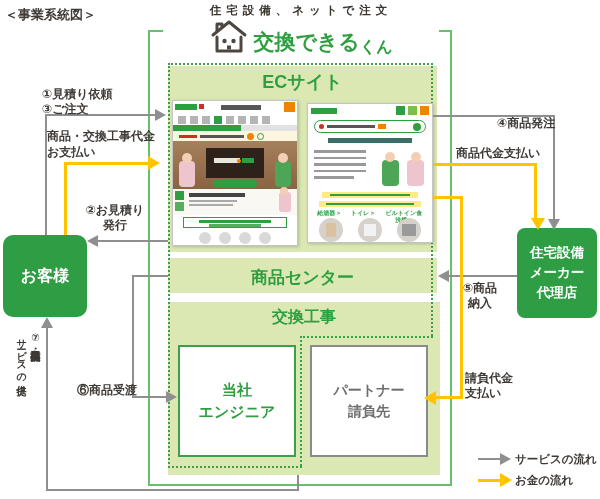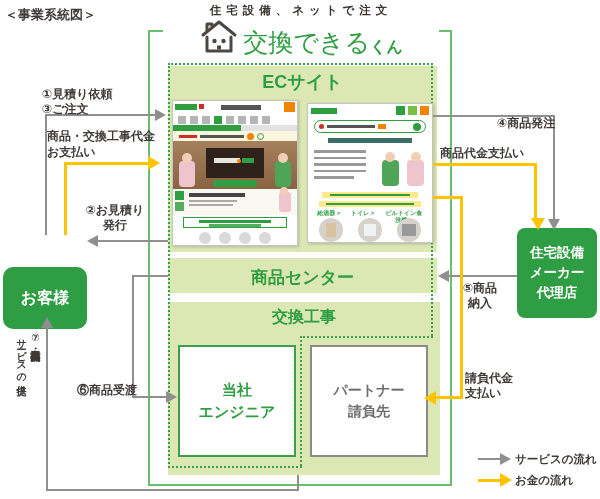--- a/index.html
+++ b/index.html
@@ -56,21 +56,21 @@
       <span style="margin-right:4px;">
         <svg width="40" height="36" viewBox="0 0 40 36">
           <path d="M4 17 L20 4 L36 17" fill="none" stroke="#4d4742" stroke-width="3" stroke-linecap="round" stroke-linejoin="round"></path>
           <path d="M8 13 V6 H13 V9" fill="none" stroke="#4d4742" stroke-width="3" stroke-linecap="round" stroke-linejoin="round"></path>
           <path d="M8 19 V33 H32 V19" fill="none" stroke="#4d4742" stroke-width="3" stroke-linecap="round" stroke-linejoin="round"></path>
           <circle cx="15.5" cy="23" r="2.2" fill="#4d4742"></circle>
           <circle cx="24.5" cy="23" r="2.2" fill="#4d4742"></circle>
           <rect x="18" y="27.5" width="4" height="4" fill="#4d4742"></rect>
         </svg>
       </span>
-      <span style="font-size:25px;font-weight:normal;color:#2f9e41;line-height:32px;">交換できる</span>
+      <span style="font-size:21px;font-weight:bold;color:#2f9e41;line-height:32px;">交換できる</span>
       <span style="font-size:16px;font-weight:bold;color:#2f9e41;line-height:22px;">くん</span>
     </div>
   </div>
 
   <div class="sec-title" style="left:168px;top:70px;width:269px;font-size:18px;">ECサイト</div>
   <div class="sec-title" style="left:168px;top:307px;width:272px;font-size:16px;">交換工事</div>
   <div class="sec-title" style="left:168px;top:266px;width:269px;font-size:17px;">商品センター</div>
 
   <div class="thumb" style="left:172px;top:100px;width:124px;height:144px;">
     <div class="deco" style="left:2px;top:3px;width:22px;height:6px;background:#2f9e41;"></div>
@@ -180,21 +180,21 @@
 
   <div class="wbox" style="left:178px;top:345px;width:114px;height:108px;border:2px solid #3aa14a;color:#2f9e41;font-size:15px;line-height:22px;">
     <div>当社</div>
     <div>エンジニア</div>
   </div>
   <div class="wbox" style="left:310px;top:345px;width:114px;height:108px;border:2px solid #8a8a8a;color:#6e6e6e;font-size:14px;line-height:21px;">
     <div>パートナー</div>
     <div>請負先</div>
   </div>
 
-  <div class="gbox" style="left:3px;top:235px;width:84px;height:62px;border-radius:10px;font-size:16px;margin-top:32px;">お客様</div>
+  <div class="gbox" style="left:3px;top:235px;width:84px;height:82px;border-radius:10px;font-size:16px;">お客様</div>
   <div class="gbox" style="left:517px;top:228px;width:80px;height:90px;border-radius:8px;font-size:13.5px;line-height:20px;flex-direction:column;">
     <div>住宅設備</div>
     <div>メーカー</div>
     <div>代理店</div>
   </div>
 
   <div class="vl" style="left:45px;top:115px;height:120px;"></div>
   <div class="hl" style="left:45px;top:114px;width:110px;"></div>
   <div class="ah r" style="left:155px;top:109px;"></div>
 
@@ -233,21 +233,21 @@
 
   <div class="lbl" style="left:42px;top:87px;">①見積り依頼</div>
   <div class="lbl" style="left:42px;top:102px;">③ご注文</div>
   <div class="lbl" style="left:47px;top:129px;">商品・交換工事代金</div>
   <div class="lbl" style="left:47px;top:145px;">お支払い</div>
   <div class="lbl" style="left:82px;top:203px;width:66px;text-align:center;">
     <div>②お見積り</div>
     <div>発行</div>
   </div>
   <div class="lbl" style="left:497px;top:116px;">④商品発注</div>
-  <div class="lbl" style="left:440px;top:146px;">商品代金支払い</div>
+  <div class="lbl" style="left:456px;top:146px;">商品代金支払い</div>
   <div class="lbl" style="left:458px;top:281px;width:44px;text-align:center;">
     <div>⑤商品</div>
     <div>納入</div>
   </div>
   <div class="lbl" style="left:465px;top:371px;">
     <div>請負代金</div>
     <div>支払い</div>
   </div>
   <div class="lbl" style="left:77px;top:383px;font-family:Liberation Serif, serif;">⑥商品受渡</div>
   <div class="abs" style="left:14px;top:332px;height:128px;writing-mode:vertical-rl;font-size:10px;font-weight:bold;color:#3f3a36;line-height:14px;">

